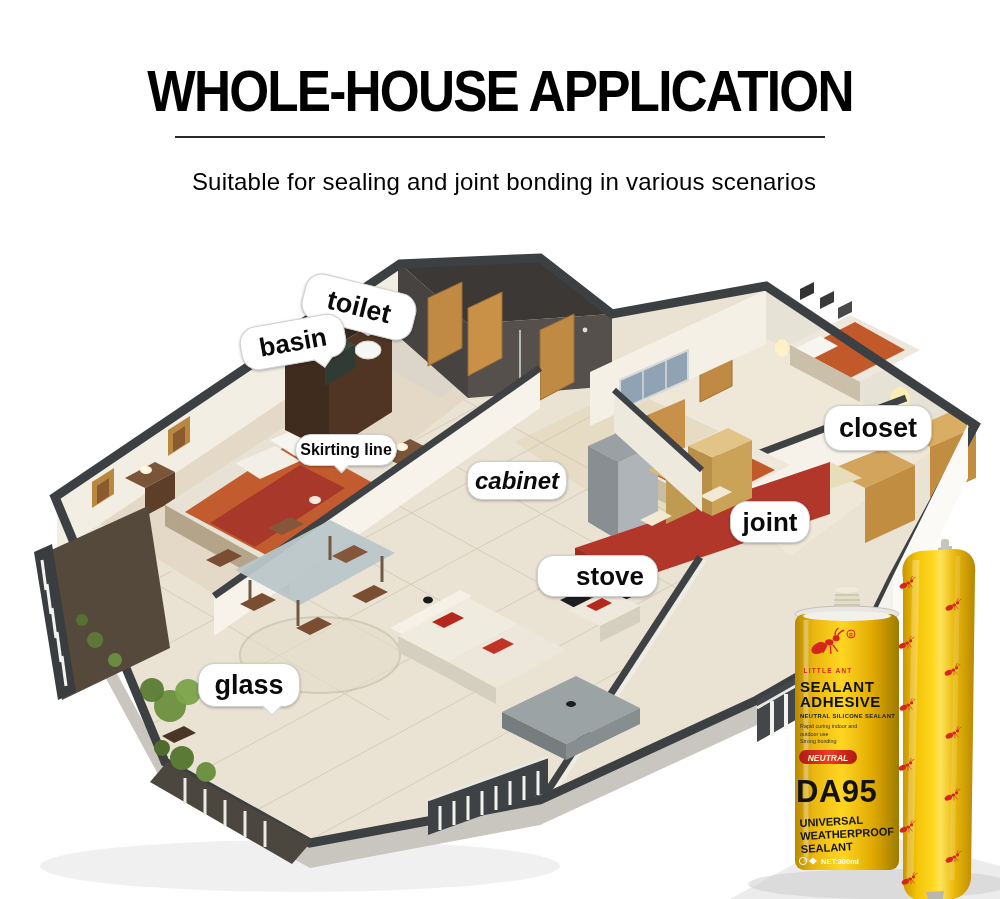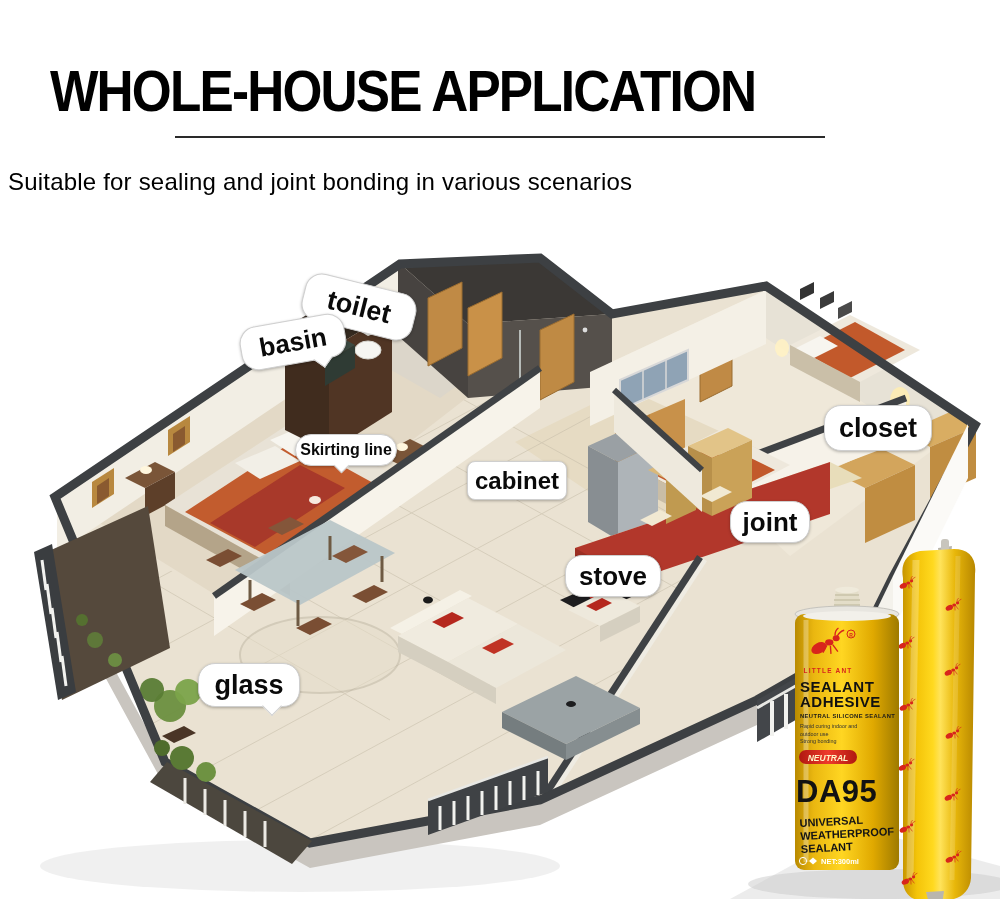--- a/index.html
+++ b/index.html
@@ -1,43 +1,43 @@
 <!DOCTYPE html>
 <html><head>
 <meta charset="utf-8">
 <style>
   html,body{margin:0;padding:0;background:#fff;}
   .page{position:relative;width:1000px;height:899px;background:#fff;overflow:hidden;
         font-family:"Liberation Sans",sans-serif;}
   
-  .hdr{position:absolute;top:0;left:0;width:1000px;z-index:4;}
+  .hdr{position:absolute;top:0;left:0;width:1000px;text-align:center;z-index:4;}
   .title{margin:58px 0 0 0;font-size:57px;font-weight:800;letter-spacing:-2px;color:#000;
          transform:scaleX(.9);white-space:nowrap;}
   .rule{width:650px;height:2px;background:#2a2a2a;margin:12px auto 0 auto;}
   .subtitle{margin:30px 0 0 8px;font-size:24px;font-weight:400;color:#000;letter-spacing:.2px;}
   svg{position:absolute;left:0;top:0;}
   svg text{font-family:"Liberation Sans",sans-serif;}
   
   .bubble{position:absolute;z-index:2;background:#fff;border:1px solid #cfcfcf;
           border-radius:17px;box-shadow:0 1px 3px rgba(0,0,0,.28);
           display:flex;align-items:center;justify-content:center;
           font-weight:700;color:#0a0a0a;}
   .bubble .tail{position:absolute;width:13px;height:13px;background:#fff;
           border-right:1px solid #cfcfcf;border-bottom:1px solid #cfcfcf;
           transform:rotate(45deg);}
   .b-toilet{left:302px;top:283px;width:112px;height:46px;font-size:27px;transform:rotate(14deg);}
   .b-toilet .tail{bottom:-7px;left:16px;}
   .b-basin{left:240px;top:320px;width:104px;height:42px;font-size:26px;transform:rotate(-10deg);}
   .b-basin .tail{bottom:-7px;right:18px;}
   .b-skirting{left:295px;top:434px;width:100px;height:30px;font-size:16px;border-radius:16px;}
   .b-skirting .tail{bottom:-6px;left:40px;width:10px;height:10px;}
-  .b-cabinet{left:467px;top:461px;width:98px;height:37px;font-size:24px;border-radius:8px;}
+  .b-cabinet{left:467px;top:461px;width:98px;height:37px;font-size:24px;border-radius:15px;font-style:italic;}
   .b-closet{left:824px;top:405px;width:106px;height:44px;font-size:27px;align-items:center;}
   .b-sill{left:730px;top:501px;width:78px;height:40px;font-size:26px;}
-  .b-stove{left:565px;top:555px;width:94px;height:40px;font-size:26px;}
+  .b-stove{left:537px;top:555px;width:94px;height:40px;font-size:26px;padding-left:25px;}
   .b-glass{left:198px;top:663px;width:100px;height:42px;font-size:27px;}
   .b-glass .tail{bottom:-7px;right:20px;}
 </style>
 </head>
 <body>
 
 <div class="page">
 
   <svg class="plan" width="1000" height="899" viewBox="0 0 1000 899">
     <defs>

